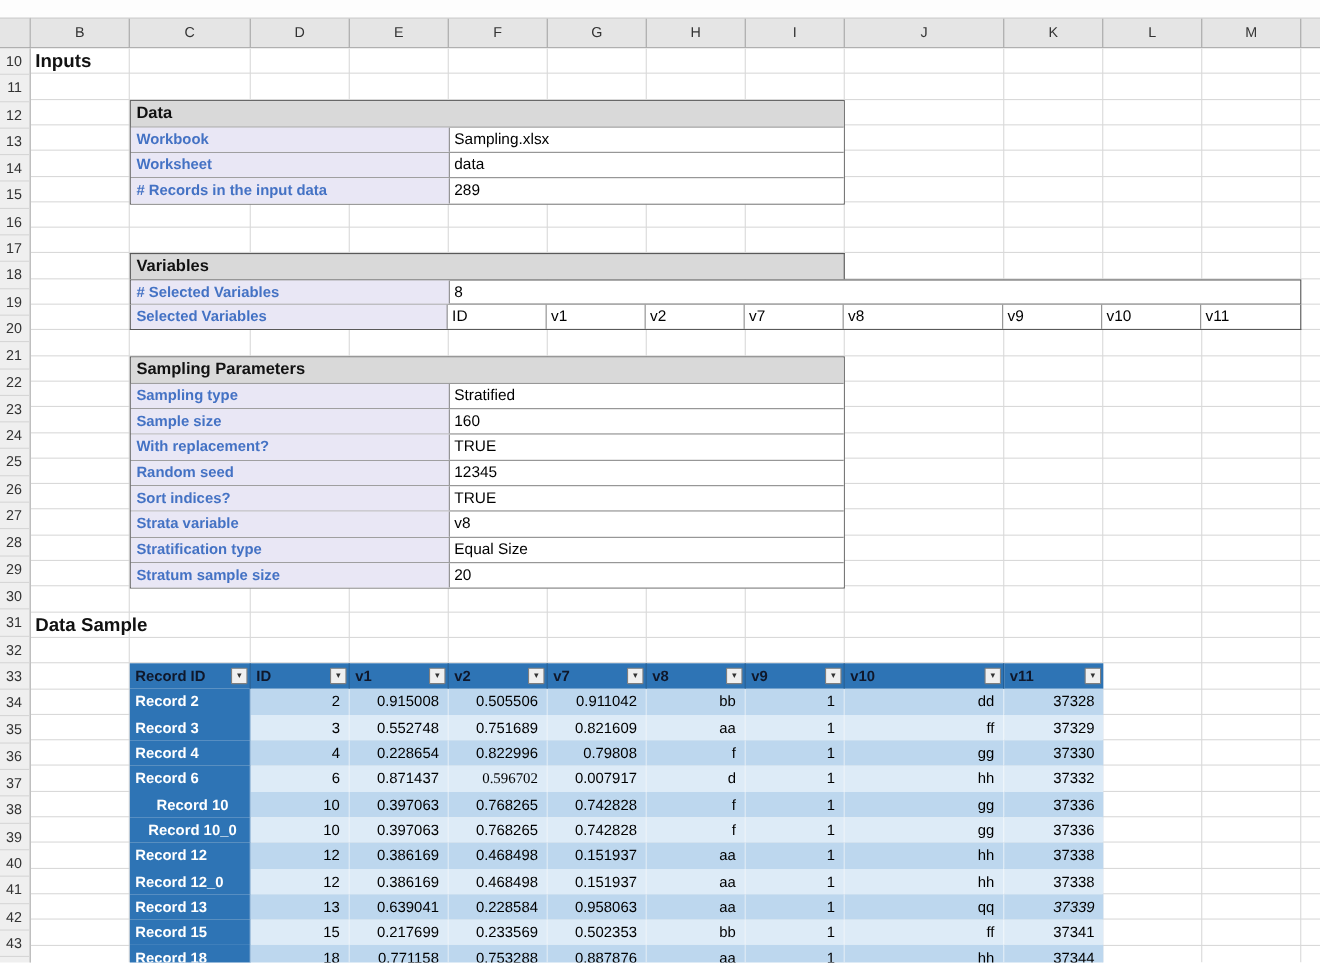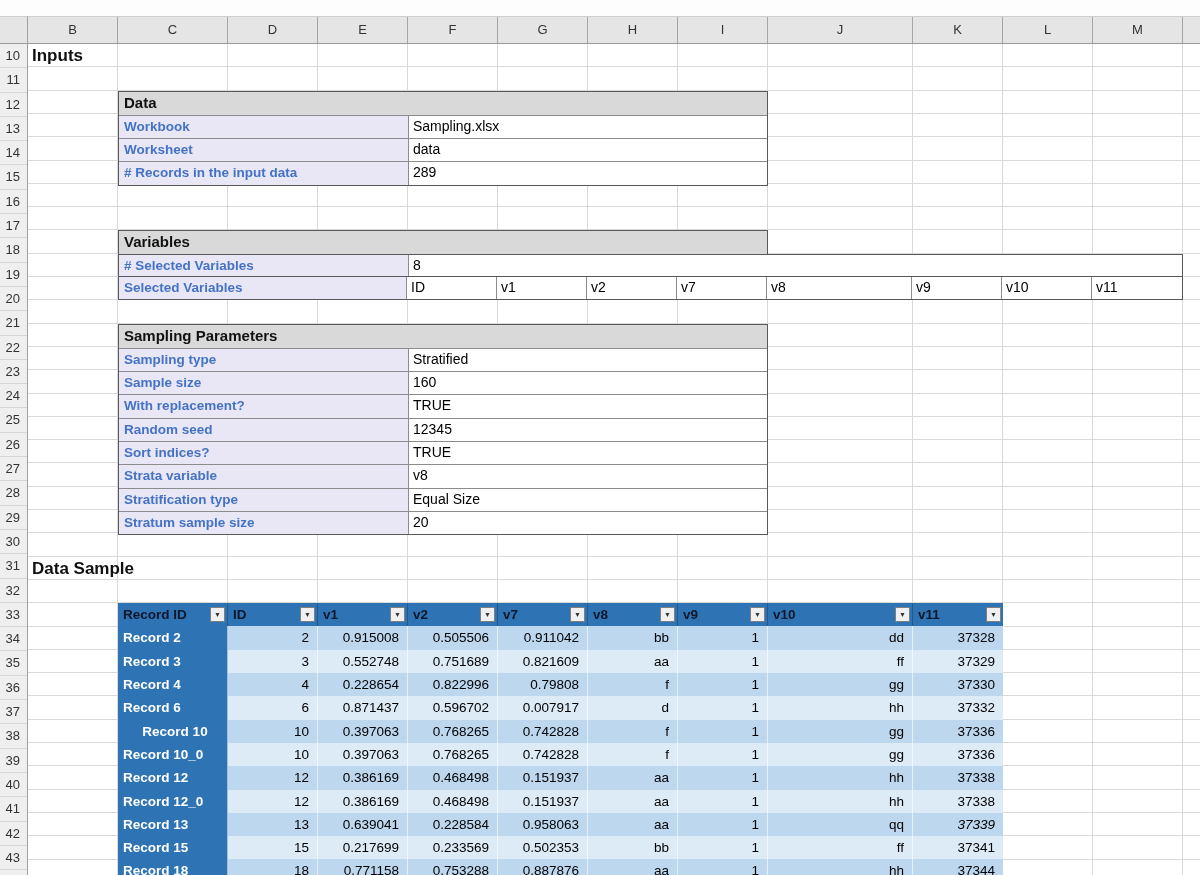--- a/index.html
+++ b/index.html
@@ -343,40 +343,40 @@
             <div class="st-cell num" style="width: 90px;">0.79808</div>
             <div class="st-cell num" style="width: 90px;">f</div>
             <div class="st-cell num" style="width: 90px;">1</div>
             <div class="st-cell num" style="width: 145px;">gg</div>
             <div class="st-cell num" style="width: 90px;">37330</div>
           </div>
           <div class="st-row light">
             <div class="st-cell record" style="width: 110px;">Record 6</div>
             <div class="st-cell num" style="width: 90px;">6</div>
             <div class="st-cell num" style="width: 90px;">0.871437</div>
-            <div class="st-cell num" style="width: 90px;">0.596702</div>
+            <div class="st-cell num" style="width: 90px; font-family: Liberation Serif, serif;">0.596702</div>
             <div class="st-cell num" style="width: 90px;">0.007917</div>
             <div class="st-cell num" style="width: 90px;">d</div>
             <div class="st-cell num" style="width: 90px;">1</div>
             <div class="st-cell num" style="width: 145px;">hh</div>
             <div class="st-cell num" style="width: 90px;">37332</div>
           </div>
           <div class="st-row dark">
             <div class="st-cell record" style="width: 110px; text-align: center;">Record 10</div>
             <div class="st-cell num" style="width: 90px;">10</div>
             <div class="st-cell num" style="width: 90px;">0.397063</div>
             <div class="st-cell num" style="width: 90px;">0.768265</div>
             <div class="st-cell num" style="width: 90px;">0.742828</div>
             <div class="st-cell num" style="width: 90px;">f</div>
             <div class="st-cell num" style="width: 90px;">1</div>
             <div class="st-cell num" style="width: 145px;">gg</div>
             <div class="st-cell num" style="width: 90px;">37336</div>
           </div>
           <div class="st-row light">
-            <div class="st-cell record" style="width: 110px;">Record 10_0</div>
+            <div class="st-cell record" style="width: 110px; text-align: center;">Record 10_0</div>
             <div class="st-cell num" style="width: 90px;">10</div>
             <div class="st-cell num" style="width: 90px;">0.397063</div>
             <div class="st-cell num" style="width: 90px;">0.768265</div>
             <div class="st-cell num" style="width: 90px;">0.742828</div>
             <div class="st-cell num" style="width: 90px;">f</div>
             <div class="st-cell num" style="width: 90px;">1</div>
             <div class="st-cell num" style="width: 145px;">gg</div>
             <div class="st-cell num" style="width: 90px;">37336</div>
           </div>
           <div class="st-row dark">

